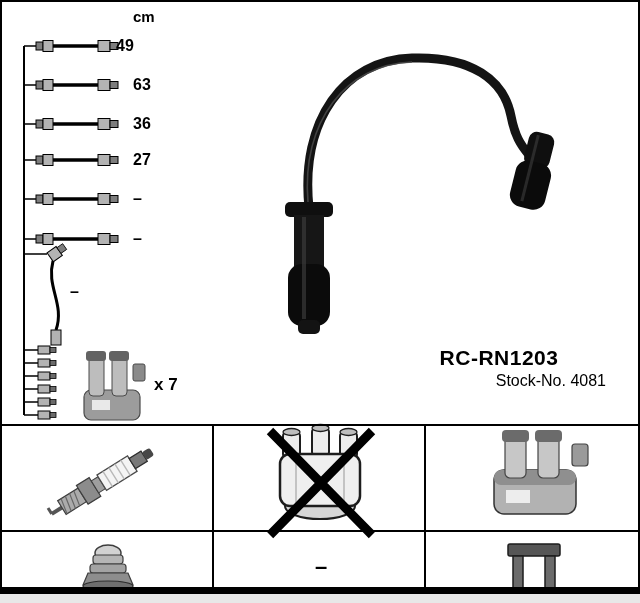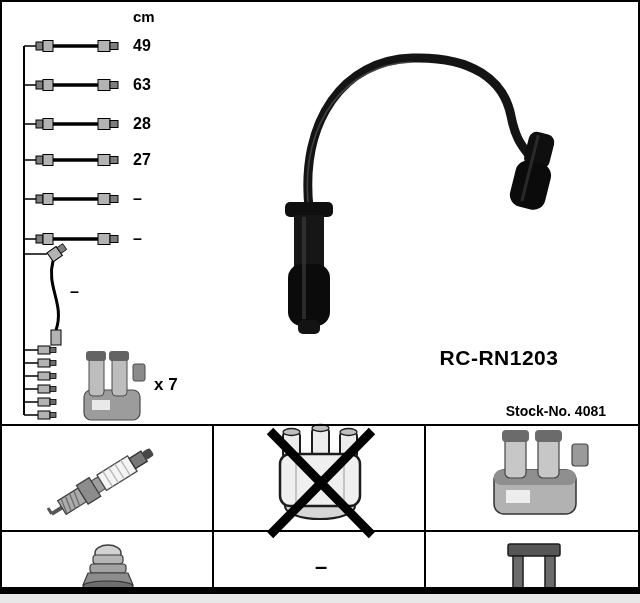--- a/index.html
+++ b/index.html
@@ -8,21 +8,21 @@
   .canvas {
     position:relative; width:640px; height:594px; background:#ffffff;
     border:2px solid #000; border-bottom-width:7px; overflow:hidden;
   }
   .abs { position:absolute; }
   .label { position:absolute; font-weight:bold; color:#000; font-size:16px; line-height:18px; }
   .unit { font-size:15px; }
   .code { position:absolute; left:390px; top:344px; width:214px; text-align:center;
           font-weight:bold; font-size:21px; color:#000; letter-spacing:0.5px; }
   .stock { position:absolute; left:390px; top:370px; width:214px; text-align:right;
-           font-weight:bold; font-size:14px; color:#000;margin-top:31px; }
+           font-weight:normal; font-size:16px; color:#000; }
   .gridline { position:absolute; background:#000; }
   .cell-dash { position:absolute; left:214px; top:552px; width:210px; text-align:center;
                font-weight:bold; font-size:22px; color:#000; }
   .qty { font-size:17px; }
 </style>
 </head>
 <body>
 
 <div class="canvas">
 
@@ -152,23 +152,23 @@
     </g>
   </svg>
 
   <div class="gridline" style="left:0;top:422px;width:636px;height:2px"></div>
   <div class="gridline" style="left:0;top:528px;width:636px;height:2px"></div>
   <div class="gridline" style="left:210px;top:422px;width:2px;height:174px"></div>
   <div class="gridline" style="left:422px;top:422px;width:2px;height:174px"></div>
 
   <span class="label unit" style="left:131px;top:6px">cm</span>
 
-  <span class="label" style="left:131px;top:35px">49</span>
+  <span class="label" style="left:114px;top:35px">49</span>
   <span class="label" style="left:131px;top:74px">63</span>
-  <span class="label" style="left:131px;top:113px">28</span>
+  <span class="label" style="left:131px;top:113px">36</span>
   <span class="label" style="left:131px;top:149px">27</span>
   <span class="label" style="left:131px;top:188px">–</span>
   <span class="label" style="left:131px;top:228px">–</span>
 
   <span class="label" style="left:68px;top:281px">–</span>
 
   <span class="label qty" style="left:152px;top:374px">x 7</span>
 
   <span class="code">RC-RN1203</span>
   <span class="stock">Stock-No. 4081</span>

